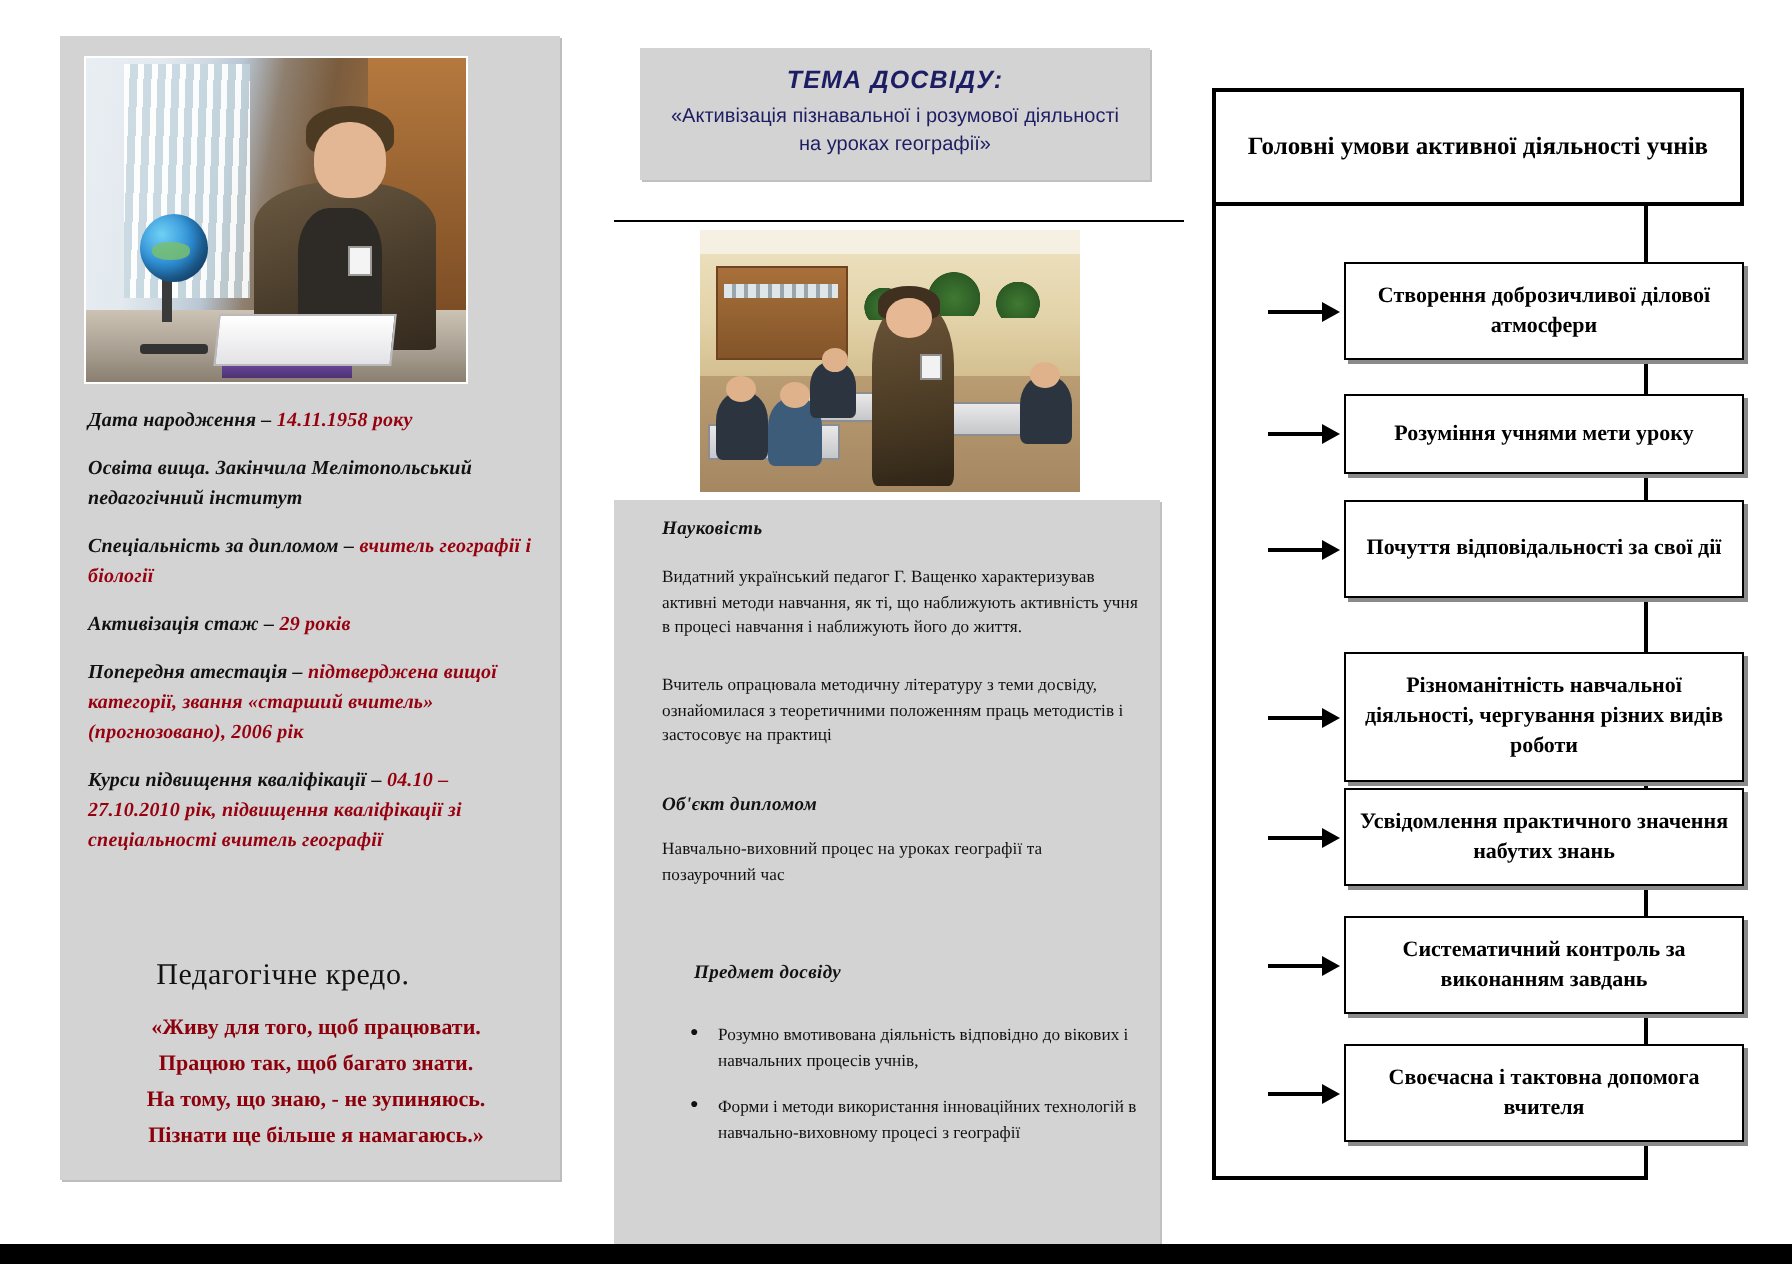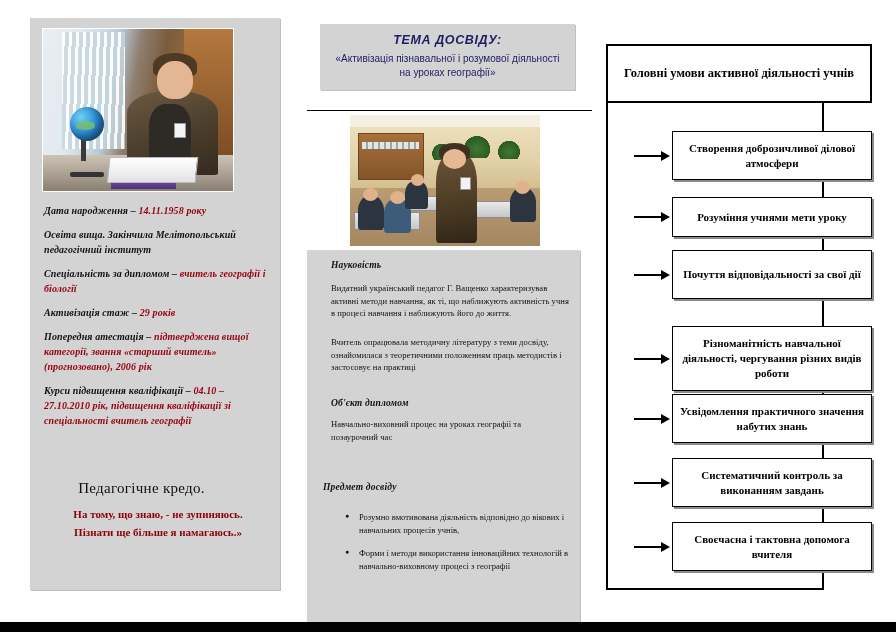--- a/index.html
+++ b/index.html
@@ -434,20 +434,22 @@
     <div class="bio-line"><span>Освіта вища. Закінчила Мелітопольський педагогічний інститут</span><span class="hl"></span></div>
     <div class="bio-line"><span>Спеціальність за дипломом – </span><span class="hl">вчитель географії і біології</span></div>
     <div class="bio-line"><span>Активізація стаж – </span><span class="hl">29 років</span></div>
     <div class="bio-line"><span>Попередня атестація – </span><span class="hl">підтверджена вищої категорії, звання «старший вчитель» (прогнозовано), 2006 рік</span></div>
     <div class="bio-line"><span>Курси підвищення кваліфікації – </span><span class="hl">04.10 – 27.10.2010 рік, підвищення кваліфікації зі спеціальності вчитель географії</span></div>
   </div>
 
   <div id="credo-title">Педагогічне кредо.</div>
 
   <div id="credo-lines">
+    <div class="credo-line">«Живу для того, щоб працювати.</div>
+    <div class="credo-line">Працюю так, щоб багато знати.</div>
     <div class="credo-line">На тому, що знаю, - не зупиняюсь.</div>
     <div class="credo-line">Пізнати ще більше я намагаюсь.»</div>
   </div>
 </div>
 
 <div id="theme-box">
   <div id="theme-heading">ТЕМА ДОСВІДУ:</div>
   <div id="theme-sub">«Активізація пізнавальної і розумової діяльності на уроках географії»</div>
 </div>
 
@@ -479,21 +481,21 @@
 </div>
 
 <div id="mid-panel">
   <div class="mid-head" style="left:24px;top:10px;">Науковість</div>
   <div class="mid-para" style="left:24px;top:32px;width:238px;">Видатний український педагог Г. Ващенко характеризував активні методи навчання, як ті, що наближують активність учня в процесі навчання і наближують його до життя.</div>
   <div class="mid-para" style="left:24px;top:86px;width:238px;">Вчитель опрацювала методичну літературу з теми досвіду, ознайомилася з теоретичними положенням праць методистів і застосовує на практиці</div>
 
   <div class="mid-head" style="left:24px;top:148px;">Об'єкт дипломом</div>
   <div class="mid-para" style="left:24px;top:168px;width:238px;">Навчально-виховний процес на уроках географії та позаурочний час</div>
 
-  <div class="mid-head" style="left:16px;top:232px;">Предмет досвіду</div>
+  <div class="mid-head" style="left:40px;top:232px;">Предмет досвіду</div>
   <ul class="mid-bullets">
     <li>Розумно вмотивована діяльність відповідно до вікових і навчальних процесів учнів,</li>
     <li>Форми і методи використання інноваційних технологій в навчально-виховному процесі з географії</li>
   </ul>
 </div>
 
 <div id="right-frame">
   <div id="right-title-box">
     <span>Головні умови активної діяльності учнів</span>
   </div>

